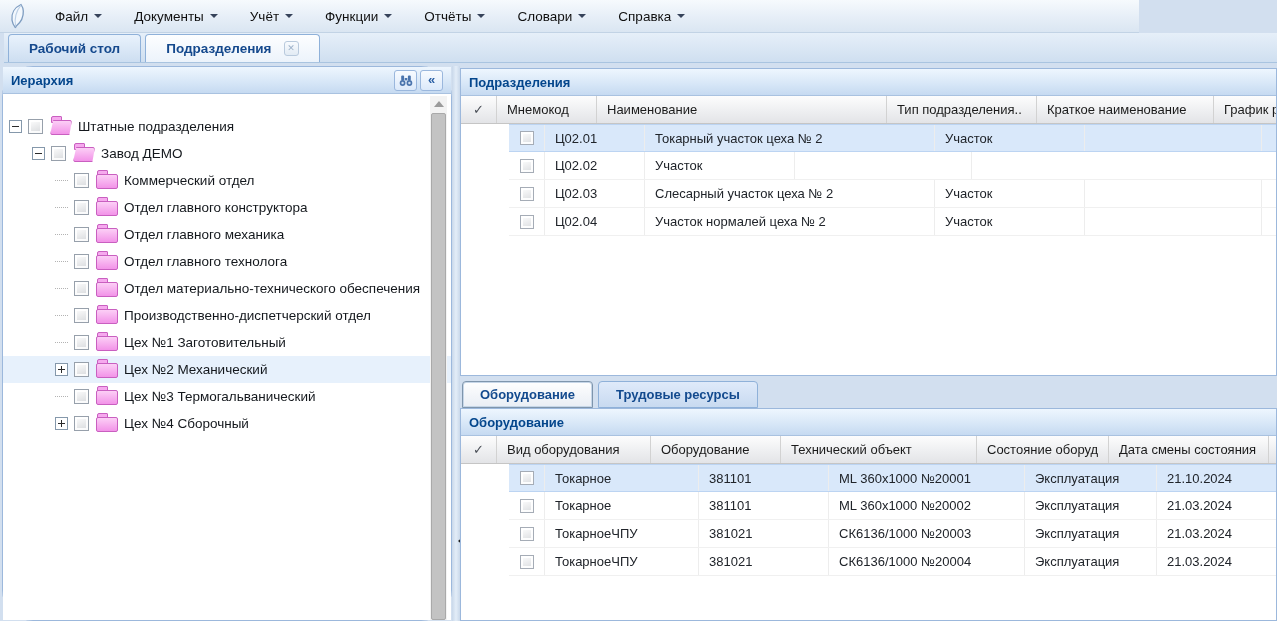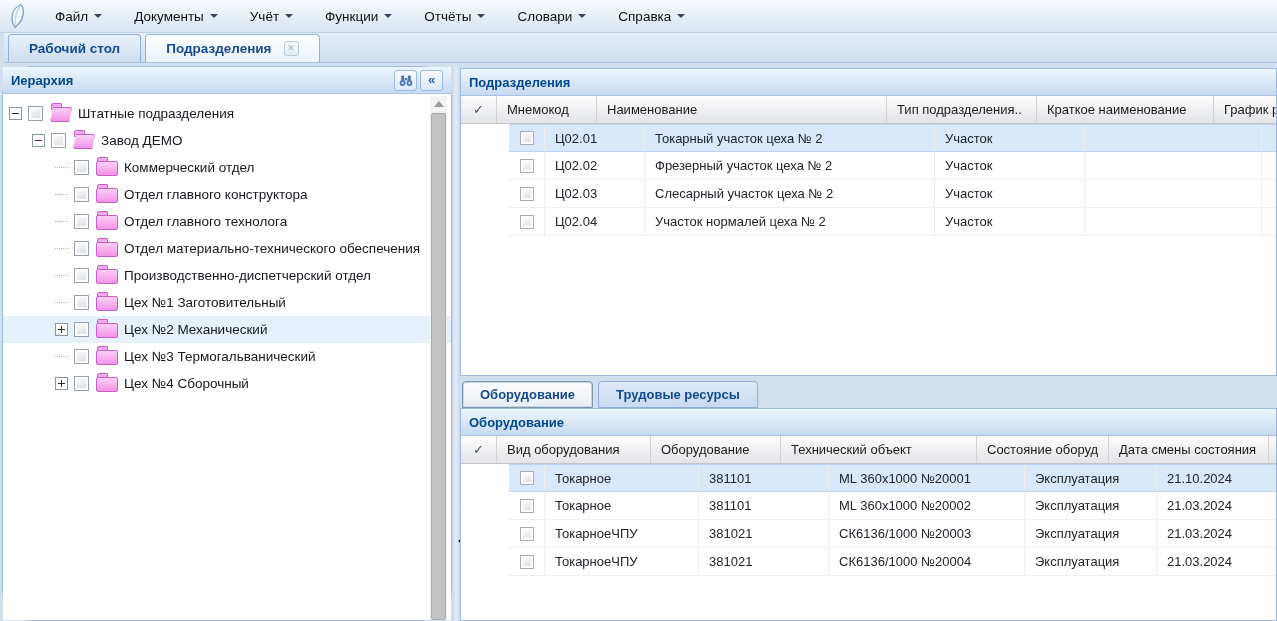--- a/index.html
+++ b/index.html
@@ -1,20 +1,20 @@
 <!DOCTYPE html>
 <html><head>
 <meta charset="utf-8">
 <style>
   * { margin:0; padding:0; box-sizing:border-box; }
   html,body { width:1277px; height:621px; overflow:hidden;
     font-family:"Liberation Sans","DejaVu Sans",sans-serif; background:#d2dfef; }
 
   
-  .menubar { position:absolute; left:0; top:0; width:1277px; height:33px;
+  .menubar { position:absolute; left:0; top:0; width:1139px; height:33px;
     background:linear-gradient(180deg,#f6fafd 0%,#e6eef7 55%,#dae6f2 100%);
     border-bottom:1px solid #c2d3e5; display:flex; align-items:center; padding-left:8px; }
   .logo { width:22px; height:27px; margin-right:14px; display:flex; align-items:center; }
   .menu-item { display:flex; align-items:center; padding:5px 11px; margin-right:10px;
     font-size:13.5px; color:#101010; cursor:default; border-radius:3px; }
   .caret { width:0; height:0; border:4px solid transparent; border-top:4px solid #36435a;
     margin-left:6px; margin-top:4px; }
 
   
   .tabstrip { position:absolute; left:4px; top:33px; width:1277px; height:30px;
@@ -35,21 +35,21 @@
     background:linear-gradient(180deg,#eef6fe 0%,#d6e6f7 60%,#c6daf1 100%);
     border-bottom:1px solid #a9c2e0; }
   .panel-title { font-size:13px; font-weight:bold; color:#04468c; }
   .header-tools { margin-left:auto; display:flex; gap:3px; }
   .tool-btn { width:23px; height:21px; border:1px solid #9ab7dd; border-radius:3px;
     background:linear-gradient(180deg,#f8fbff 0%,#dbe9fa 100%);
     display:flex; align-items:center; justify-content:center; }
   .collapse-glyph { font-size:13px; font-weight:bold; color:#2a5fa5; line-height:1; margin-top:-2px; }
 
   
-  .tree-body { position:absolute; left:0; right:0; top:27px; bottom:0; background:#fff; padding-top:6px; }
+  .tree-body { position:absolute; left:0; right:0; top:27px; bottom:0; background:#fff; padding-top:19px; }
   .tree-row { height:27px; display:flex; align-items:center; }
   .tree-row.lvl0 { padding-left:6px; }
   .tree-row.lvl1 { padding-left:29px; }
   .tree-row.lvl2 { padding-left:52px; }
   .tree-row.selected { background:#e7f1fc; }
   .exp { width:13px; height:13px; flex:none; background:#fff; border:1px solid #8598ab; position:relative; }
   .exp::before { content:""; position:absolute; left:2px; right:2px; top:5px; height:1px; background:#2b2b2b; }
   .exp.plus::after { content:""; position:absolute; top:2px; bottom:2px; left:5px; width:1px; background:#2b2b2b; }
   .stub { width:13px; flex:none; border-top:1px dotted #b3b3b3; height:0; }
   .tcb { width:15px; height:15px; flex:none; margin-left:6px; border:1px solid #97a0ab;
@@ -207,20 +207,26 @@
     <div class="tree-row lvl2">
       <span class="stub"></span>
       <span class="tcb"></span>
       <span class="folder"></span>
       <span class="tree-label">Отдел главного конструктора</span>
     </div>
     <div class="tree-row lvl2">
       <span class="stub"></span>
       <span class="tcb"></span>
       <span class="folder"></span>
+      <span class="tree-label">Отдел главного механика</span>
+    </div>
+    <div class="tree-row lvl2">
+      <span class="stub"></span>
+      <span class="tcb"></span>
+      <span class="folder"></span>
       <span class="tree-label">Отдел главного технолога</span>
     </div>
     <div class="tree-row lvl2">
       <span class="stub"></span>
       <span class="tcb"></span>
       <span class="folder"></span>
       <span class="tree-label">Отдел материально-технического обеспечения</span>
     </div>
     <div class="tree-row lvl2">
       <span class="stub"></span>
@@ -287,21 +293,20 @@
     <div class="g-cell c2">Токарный участок цеха № 2</div>
     <div class="g-cell c3">Участок</div>
     <div class="g-cell c4"></div>
     <div class="g-cell c5"></div>
   </div>
   <div class="grid-row">
     <div class="g-cell c0 cb-cell">
         <span class="gcb"></span>
       </div>
     <div class="g-cell c1">Ц02.02</div>
-    <div class="g-cell c2">Фрезерный участок цеха № 2</div>
     <div class="g-cell c3">Участок</div>
     <div class="g-cell c4"></div>
     <div class="g-cell c5"></div>
   </div>
   <div class="grid-row">
     <div class="g-cell c0 cb-cell">
         <span class="gcb"></span>
       </div>
     <div class="g-cell c1">Ц02.03</div>
     <div class="g-cell c2">Слесарный участок цеха № 2</div>

